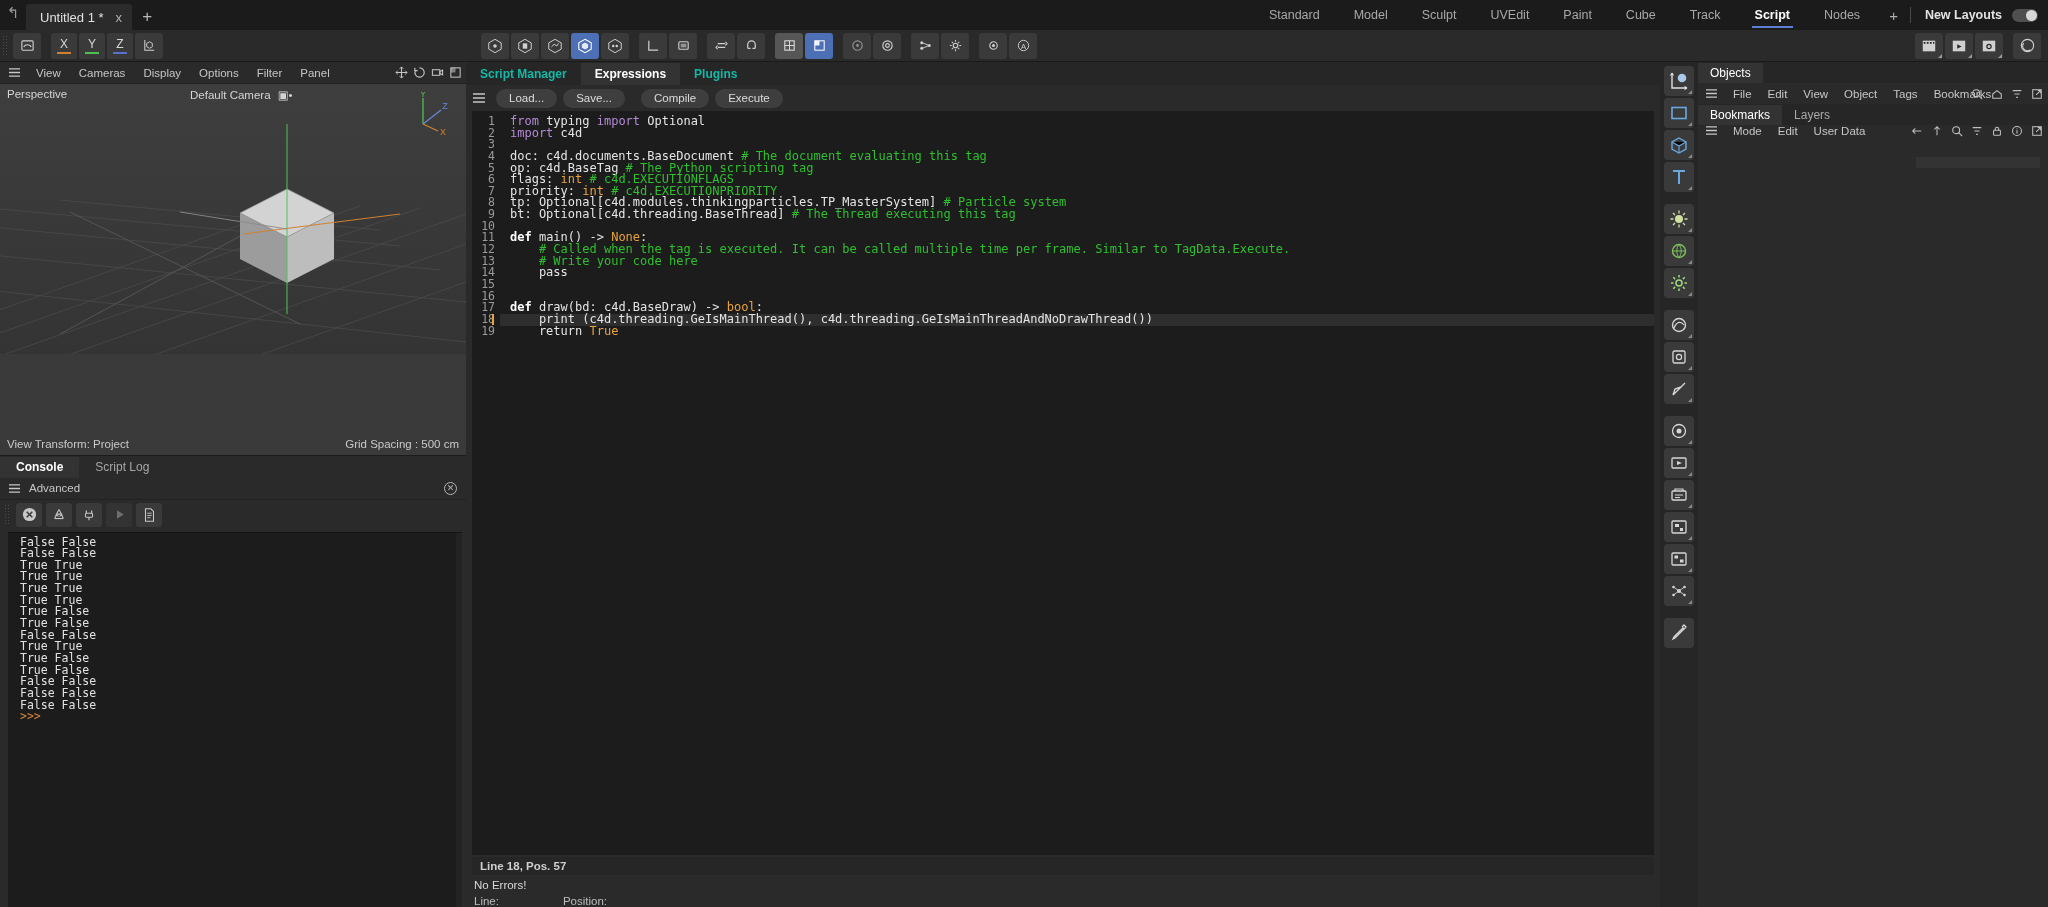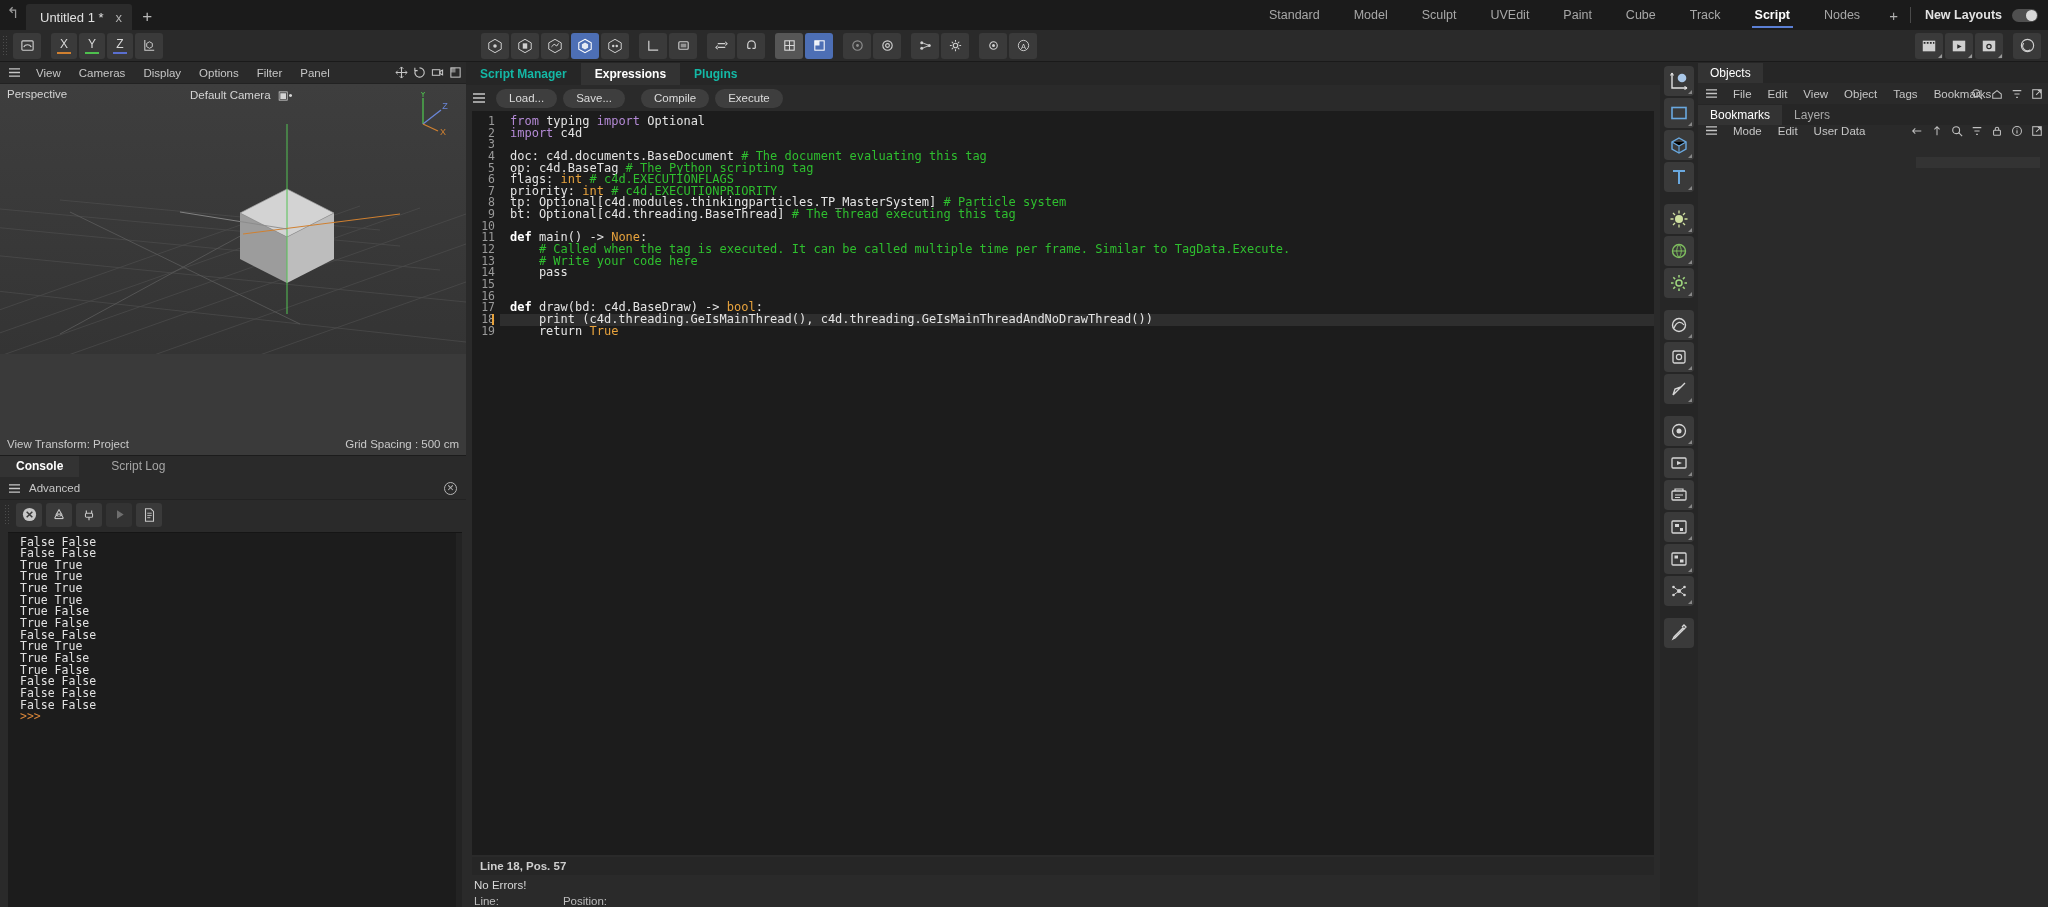--- a/index.html
+++ b/index.html
@@ -100,21 +100,21 @@
   .vp-persp { left: 7px; top: 4px; }
   .vp-camera { left: 190px; top: 4px; }
   .vp-move { left: 8px; top: 78px; font-size: 12px; color: #e0e0e0; }
   .vp-vt { left: 7px; bottom: 5px; font-size: 11.5px; color: #c9c9c9; }
   .vp-grid { right: 7px; bottom: 5px; font-size: 11.5px; color: #c9c9c9; }
   .axis-gizmo { position: absolute; right: 13px; top: 8px; width: 46px; height: 46px; }
   .cube-wrap { position:absolute; left:222px; top:87px; width:130px; height:130px; }
 
   
   .console-tabs {
-    height: 23px; background: #2a2a2a; display: flex; align-items: center; gap: 16px;
+    height: 23px; background: #2a2a2a; display: flex; align-items: flex-end; gap: 0;
     border-top: 1px solid #1c1c1c;
   }
   .ctab { padding: 0 16px; height: 21px; line-height: 21px; font-size: 12px; color: #a6a6a6; cursor: pointer; }
   .ctab.active { background: #333; color: #ffffff; font-weight: bold; }
   .console-menurow {
     height: 22px; background: #2a2a2a; display: flex; align-items: center;
     font-size: 11.5px; color: #c6c6c6; position: relative; border-bottom: 1px solid #222;
   }
   .console-menurow .hamb { padding: 0 8px; }
   .console-menurow .close-x { position: absolute; right: 9px; width: 13px; height: 13px;

